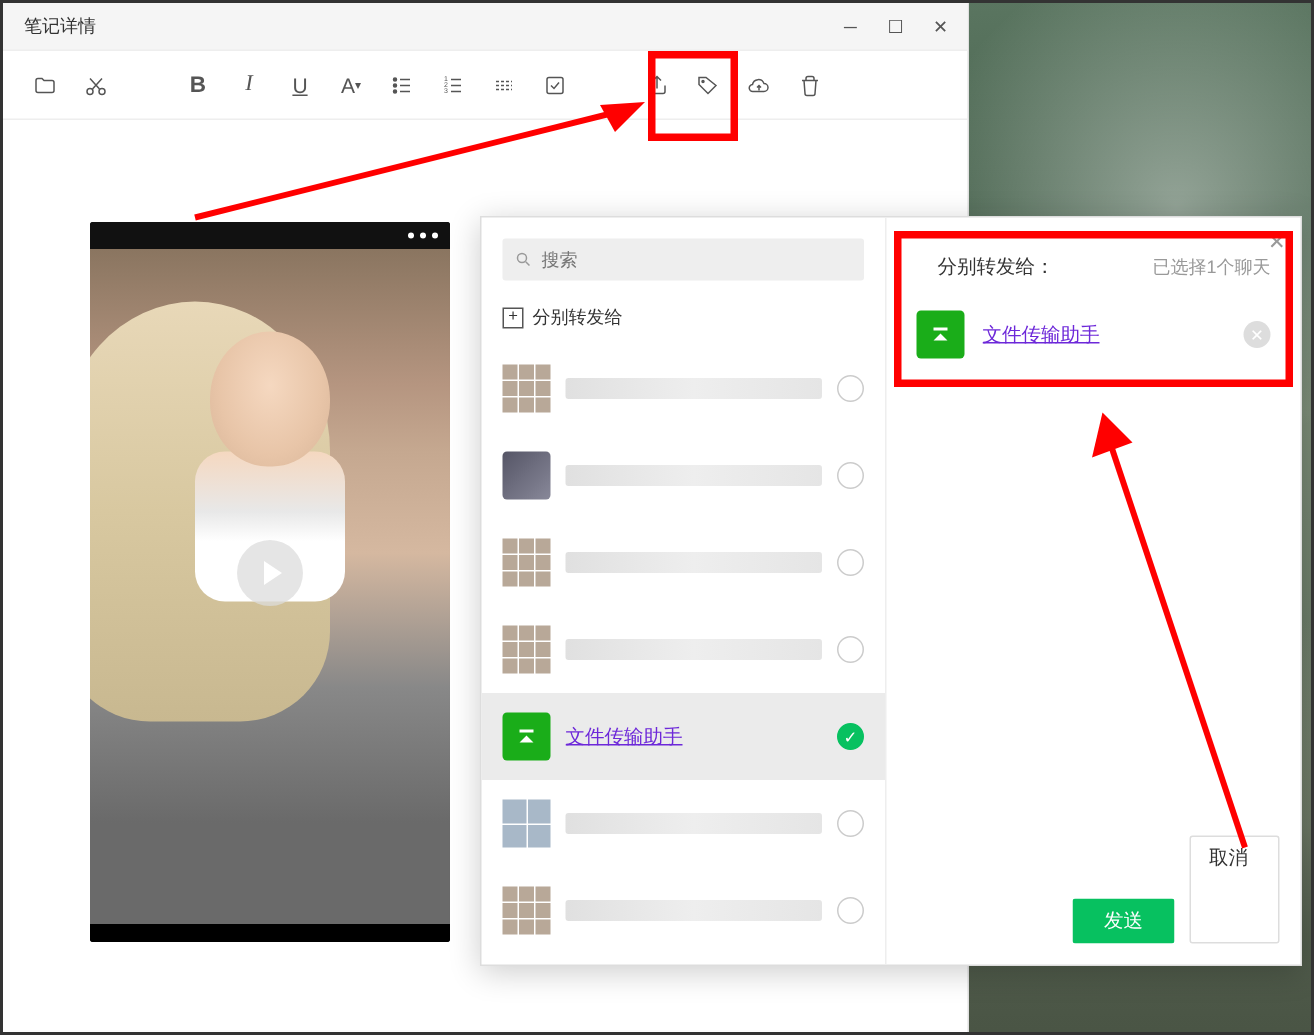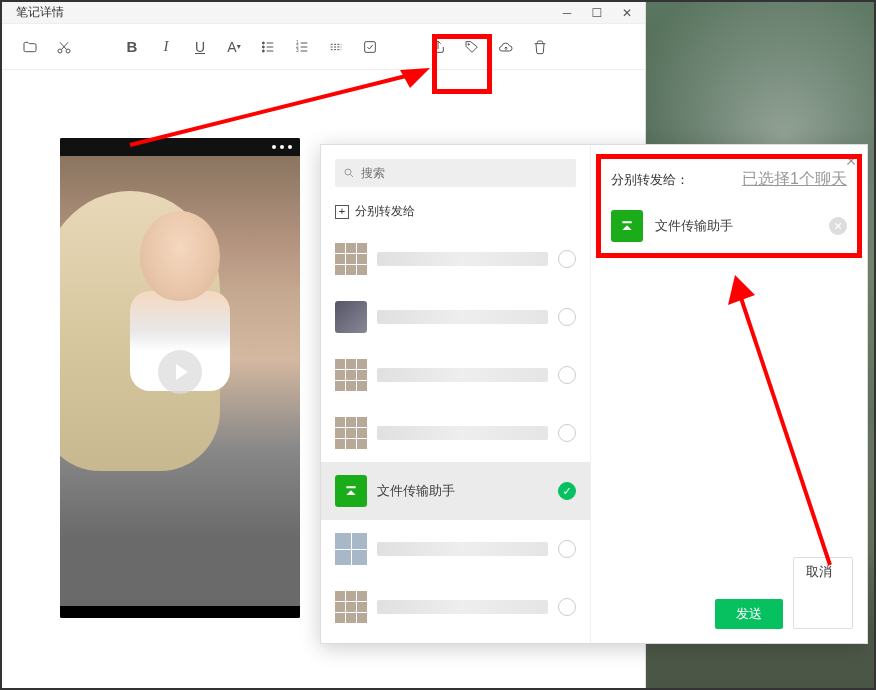--- a/index.html
+++ b/index.html
@@ -36,21 +36,21 @@
     }
     .window {
       position: absolute;
       top: 2px; left: 2px;
       width: 644px;
       height: 686px;
       background: #fff;
       border-right: 1px solid #e0e0e0;
     }
     .titlebar {
-      height: 22px;
+      height: 32px;
       display: flex;
       align-items: center;
       justify-content: space-between;
       padding: 0 4px 0 14px;
       background: #f5f5f5;
       border-bottom: 1px solid #eee;
     }
     .title-text {
       font-size: 12px;
       color: #333;
@@ -267,23 +267,24 @@
       align-items: center;
       justify-content: center;
     }
     .contact-avatar.file-helper svg {
       width: 16px; height: 16px;
       fill: #fff;
     }
     .contact-name {
       flex: 1;
       font-size: 13px;
-      color: #404040;
+      color: #6d28d9;
       white-space: nowrap;
       overflow: hidden;
+      text-decoration: underline;
     }
     .contact-name.blurred {
       background: linear-gradient(90deg, #e0e0e0 0%, #eee 50%, #e5e5e5 100%);
       height: 14px;
       border-radius: 2px;
       width: 70%;
     }
     .contact-radio {
       width: 18px; height: 18px;
       border: 1px solid #ccc;
@@ -315,22 +316,22 @@
       color: #999;
       cursor: pointer;
     }
     .fp-title-row {
       padding: 24px 20px 10px;
       display: flex;
       justify-content: space-between;
       align-items: center;
       font-size: 13px;
     }
-    .fp-title { color: #333; }
-    .fp-count { color: #999; font-size: 16px; text-decoration: underline; }
+    .fp-title { color: #333; margin-left: 14px; }
+    .fp-count { color: #999; font-size: 12px; }
     .selected-item {
       display: flex;
       align-items: center;
       padding: 10px 20px;
       gap: 12px;
     }
     .selected-remove {
       width: 18px; height: 18px;
       background: #ddd;
       border-radius: 50%;

